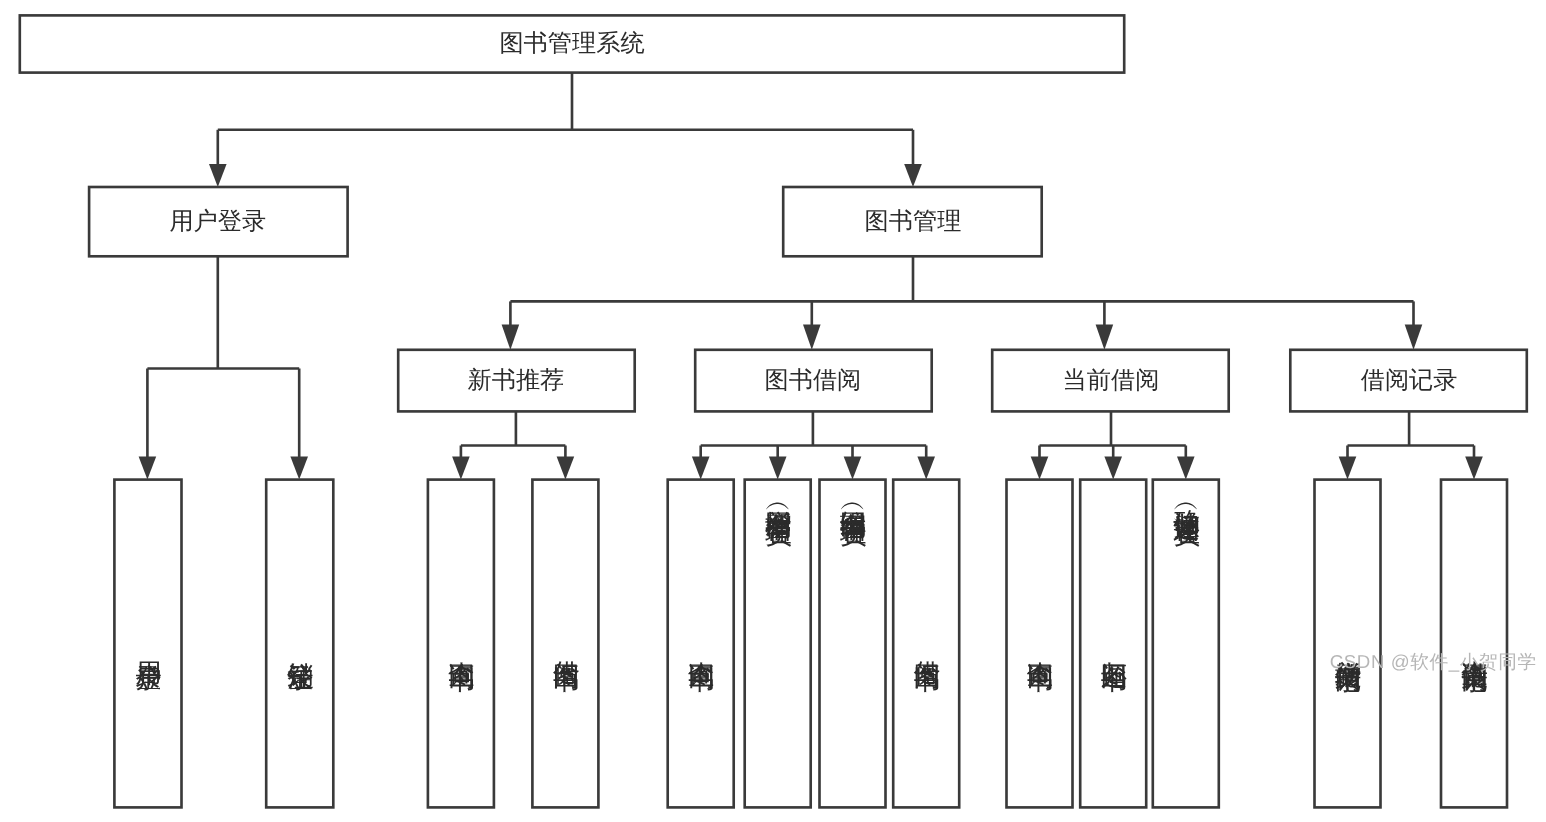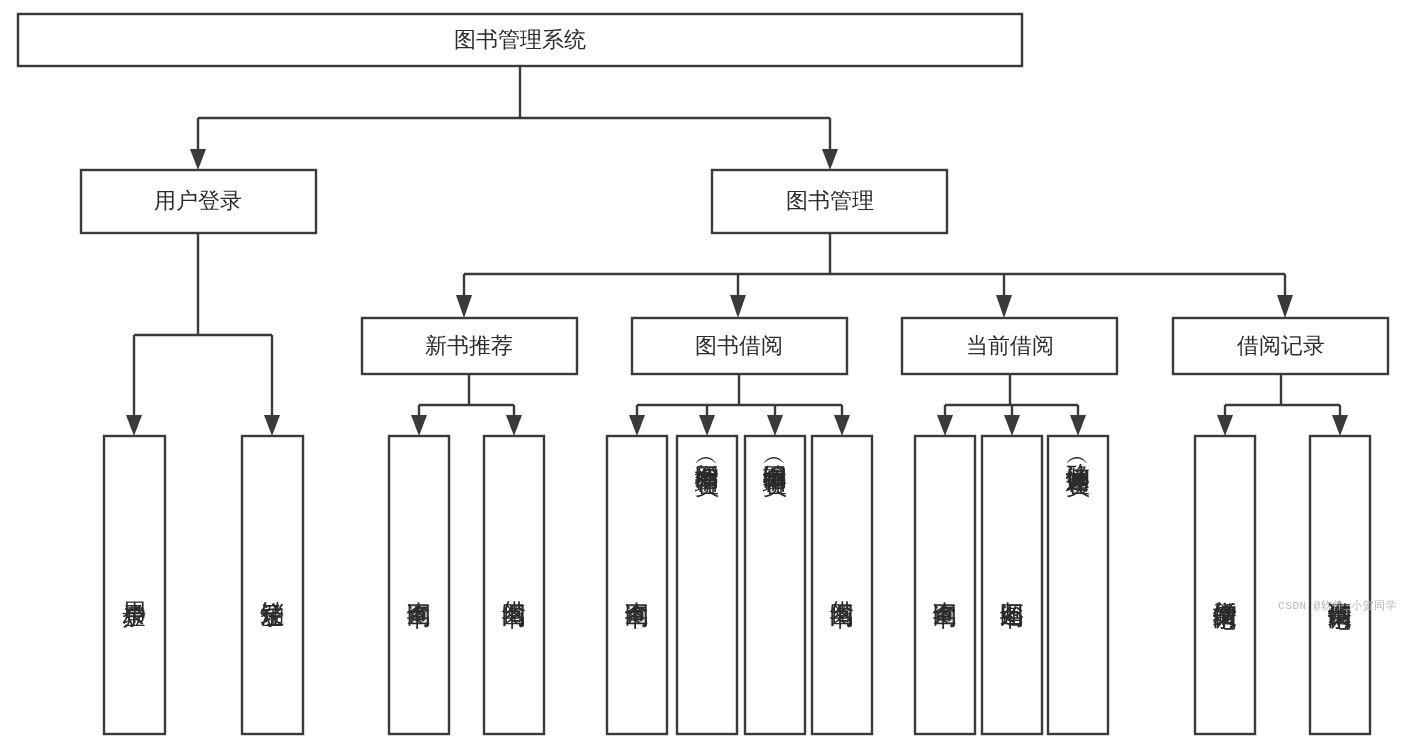--- a/index.html
+++ b/index.html
@@ -63,22 +63,22 @@
     line-height: 1.06;
     letter-spacing: 1.5px;
     color: #2b2b2b;
     white-space: nowrap;
     text-align: center;
   }
   .watermark {
     position: absolute;
     right: 8px;
     bottom: 6px;
-    font-family: Liberation Mono, monospace;
-    font-size: 11px;
+    font-family: Liberation Sans, sans-serif;
+    font-size: 17px;
     color: #b6b6b6;
     white-space: nowrap;
     letter-spacing: 0.5px;
   }
 </style>
 </head>
 <body>
 
 <div id="diagram-root">
 

